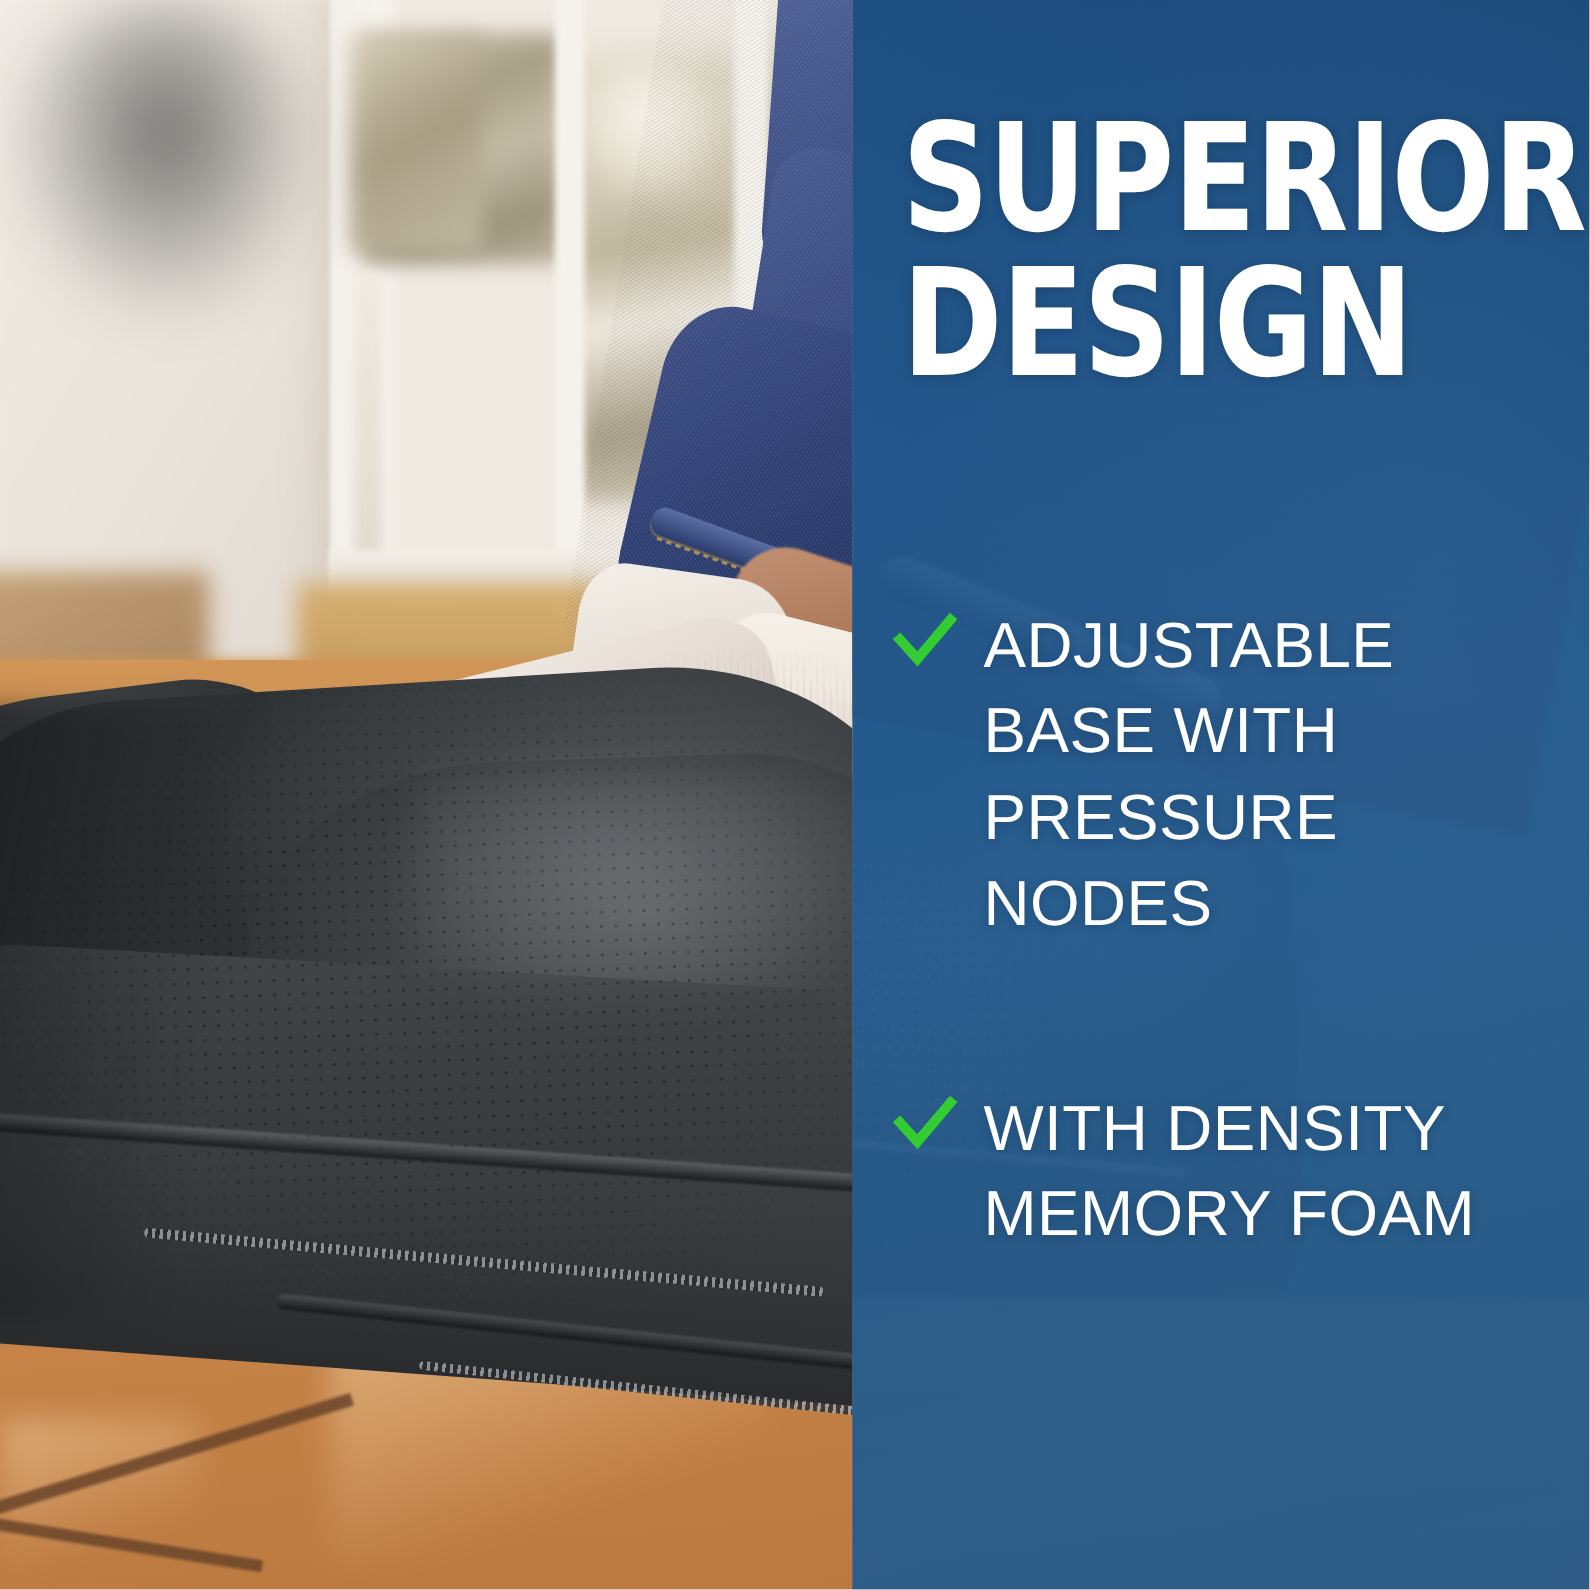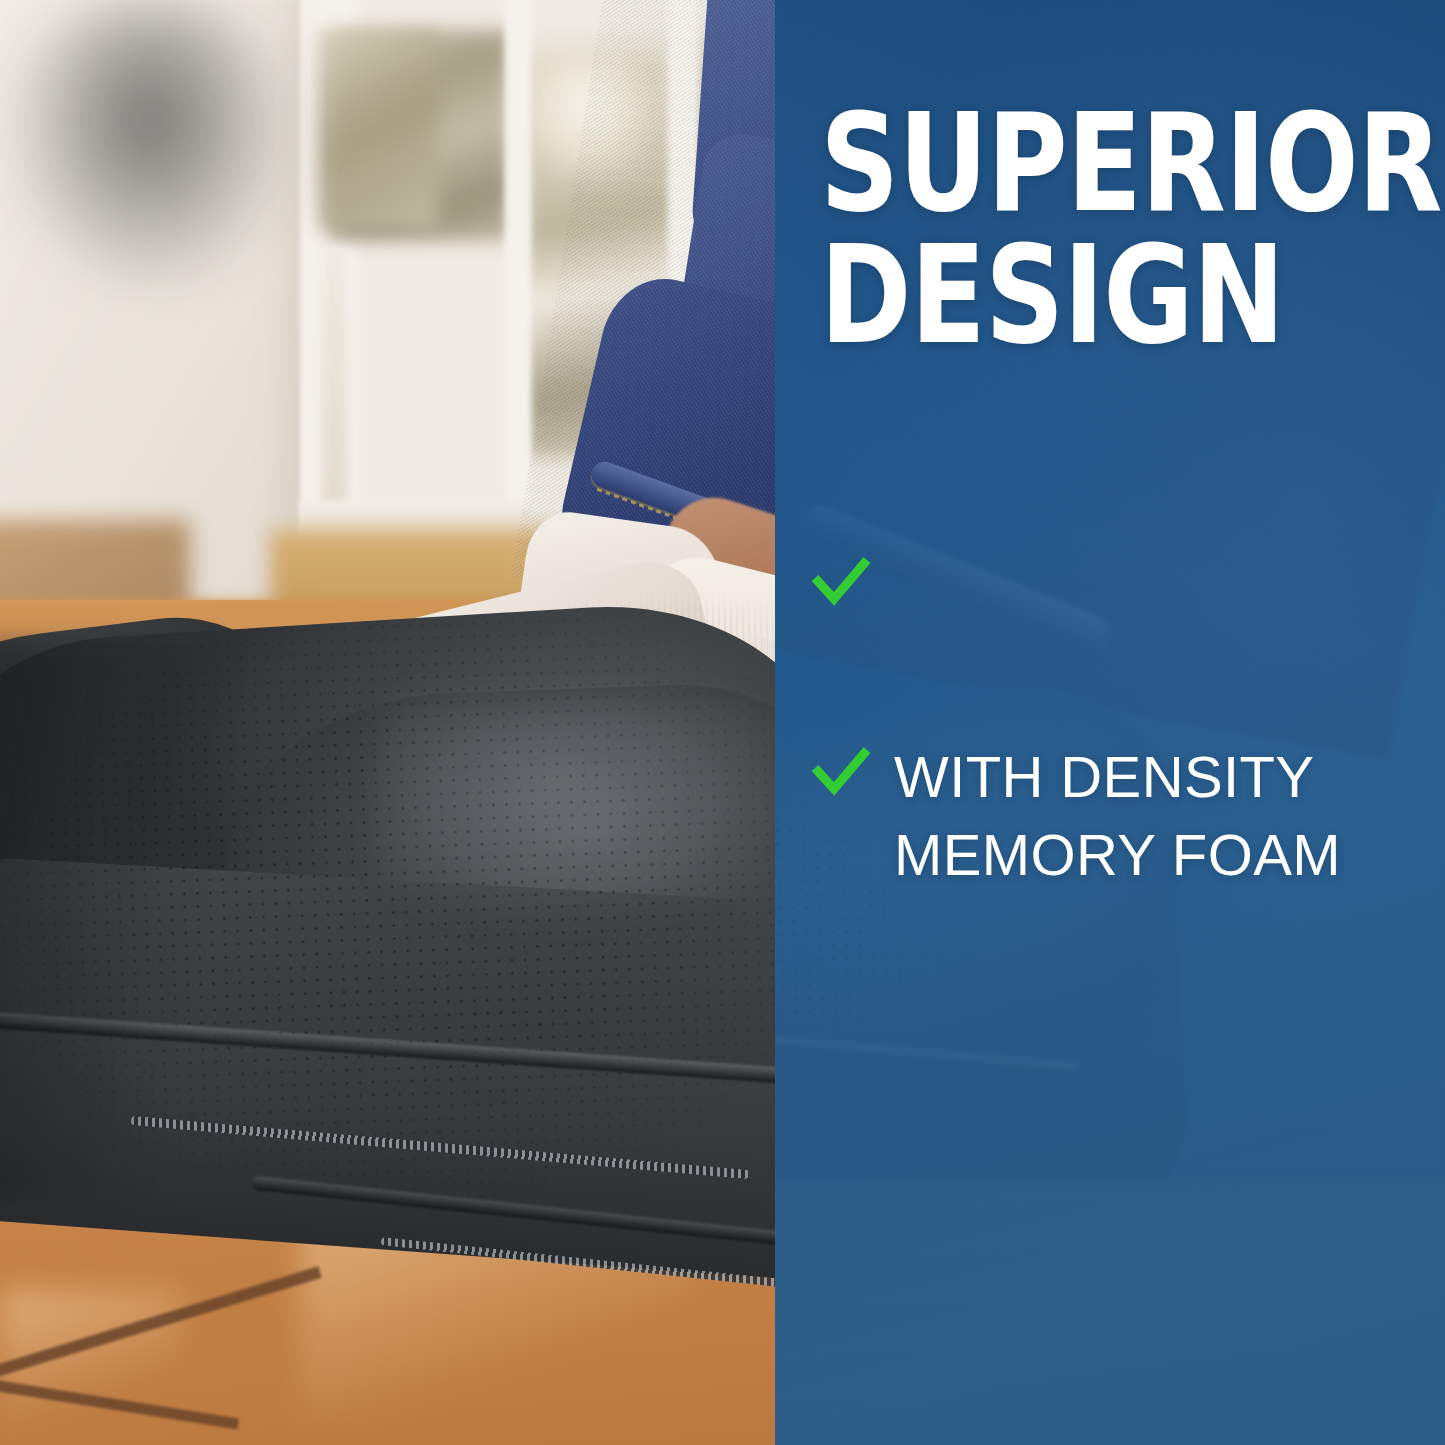--- a/index.html
+++ b/index.html
@@ -508,20 +508,21 @@
     </div>
 
     <div class="bullets">
 
       <div class="bullet">
         <span class="check-icon">
           <svg viewBox="0 0 62 58" xmlns="http://www.w3.org/2000/svg">
             <path d="M5 24 L24 45 L57 6" fill="none" stroke="#33cc33" stroke-width="9" stroke-linecap="butt" stroke-linejoin="miter"></path>
           </svg>
         </span>
+        <span class="bullet-text">ADJUSTABLE BASE WITH PRESSURE NODES</span>
       </div>
 
       <div class="bullet">
         <span class="check-icon">
           <svg viewBox="0 0 62 58" xmlns="http://www.w3.org/2000/svg">
             <path d="M5 24 L24 45 L57 6" fill="none" stroke="#33cc33" stroke-width="9" stroke-linecap="butt" stroke-linejoin="miter"></path>
           </svg>
         </span>
         <span class="bullet-text">WITH DENSITY MEMORY FOAM</span>
       </div>

